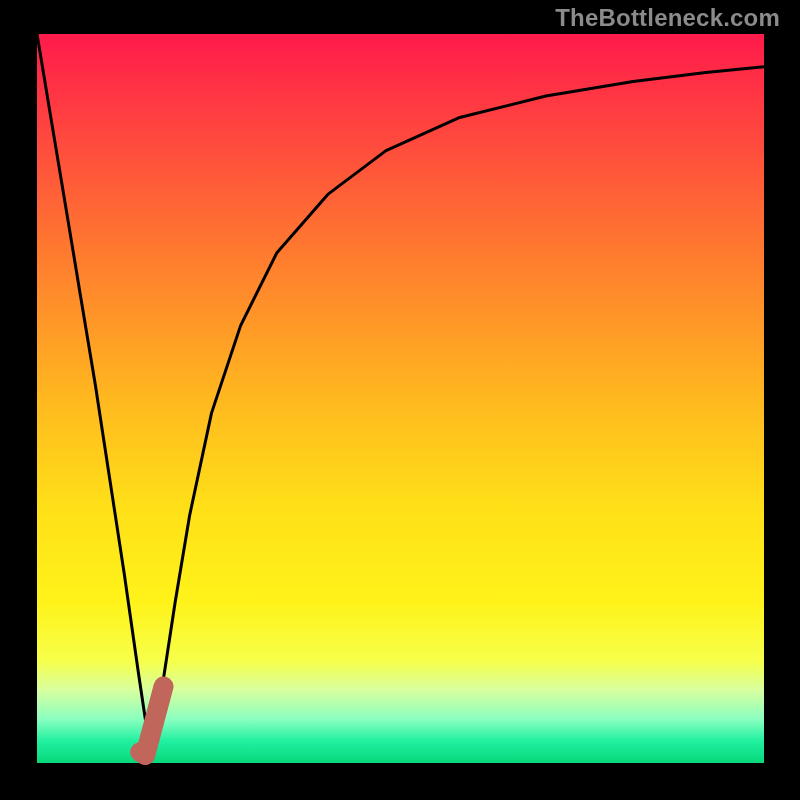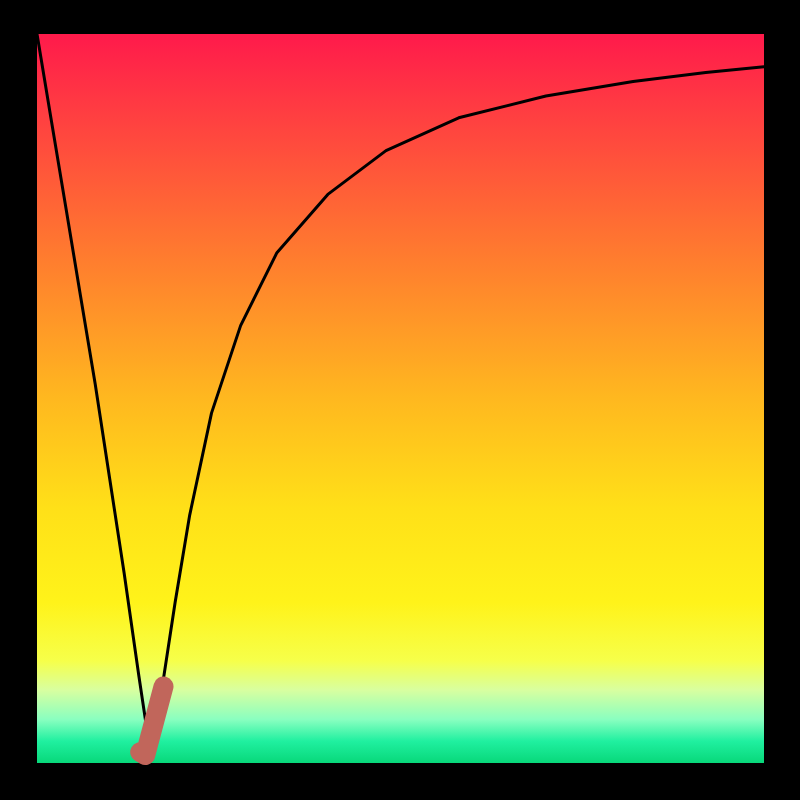--- a/index.html
+++ b/index.html
@@ -57,13 +57,14 @@
 
     <rect x="0" y="0" width="800" height="800" fill="#000"></rect>
 
     <rect id="plot-rect" fill="url(#bg-grad)" x="37" y="34" width="727" height="729"></rect>
 
     <path id="curve-path" fill="none" stroke-width="3" stroke-linejoin="round" stroke-linecap="round" d="M37.0 34.0 L51.5 121.5 L66.1 209.0 L80.6 296.4 L95.2 383.9 L109.7 478.7 L124.2 573.5 L138.8 675.5 L149.7 748.4 L160.6 697.4 L175.1 602.6 L189.7 515.1 L211.5 413.1 L240.6 325.6 L276.9 252.7 L327.8 194.4 L386.0 150.6 L458.7 117.8 L545.9 96.0 L633.1 81.4 L705.8 72.6 L764.0 66.8" stroke="#000000"></path>
 
     <path id="marker-path" fill="none" stroke-width="20" stroke-linejoin="round" stroke-linecap="round" d="M140.2 752.1 L145.3 755.0 L163.5 686.5" stroke="#c1665b"></path>
   </svg>
 
+  <div class="watermark">TheBottleneck.com</div>
 </div>
 
 </body></html>

